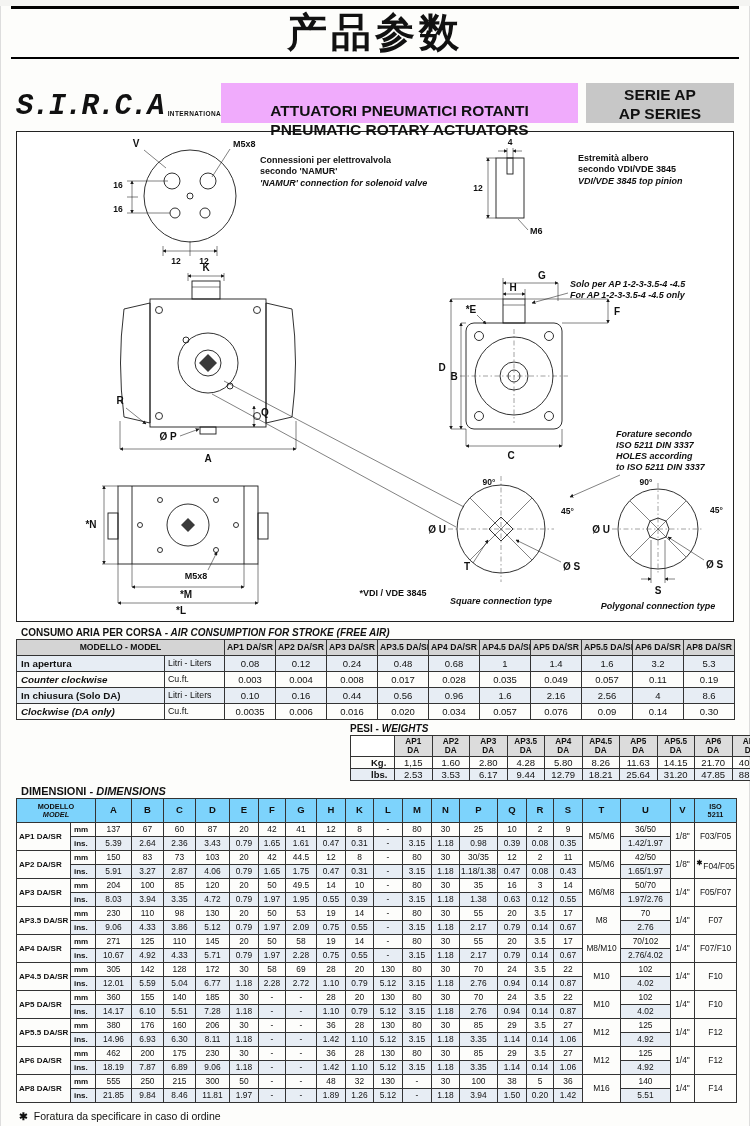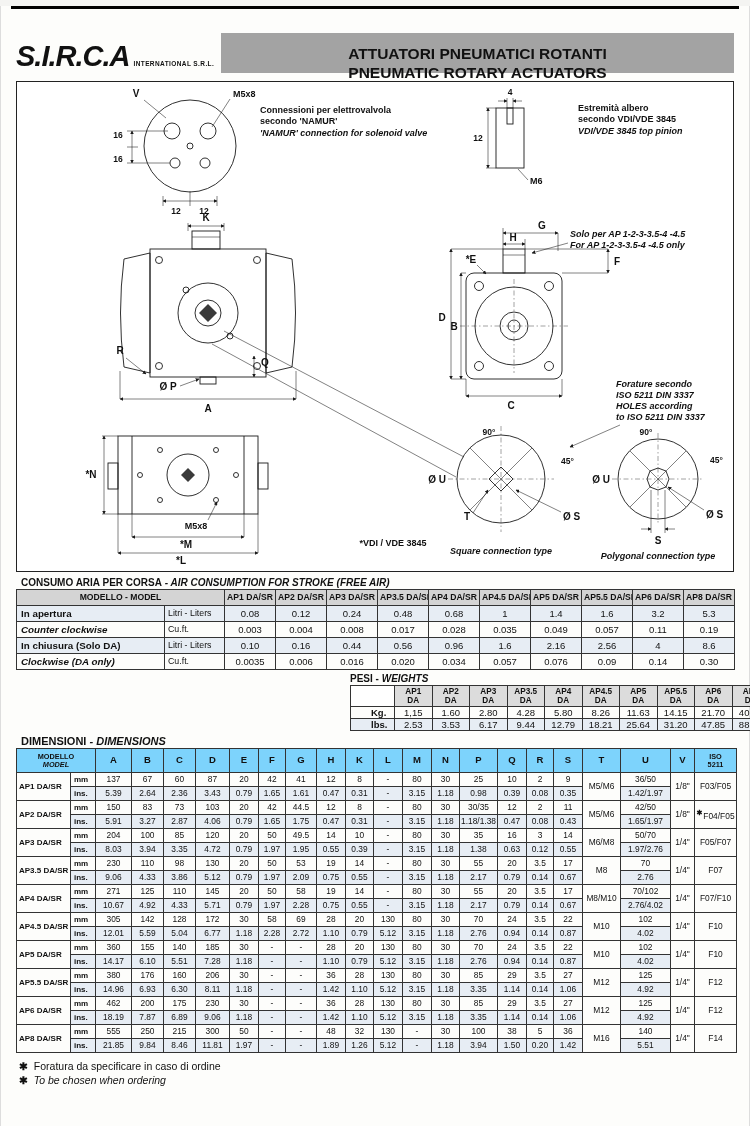--- a/index.html
+++ b/index.html
@@ -7,23 +7,23 @@
   body{background:#f4f4f2;font-family:"Liberation Sans",sans-serif;color:#111;overflow:hidden}
   .page{width:750px;height:1126px;background:#fdfdfb;border-left:1px solid #ddd;border-right:1px solid #ddd;position:relative}
 
   
   .rule-top{border-top:3px solid #000;margin:6px 10px 0}
   .h1{text-align:center;font-size:40px;font-weight:800;letter-spacing:4px;line-height:1.15;margin:0 10px;border-bottom:2px solid #000;padding-bottom:2px}
 
   
   .band{display:flex;align-items:stretch;margin:24px 15px 8px;height:40px}
   .logo{width:205px;display:flex;align-items:flex-end;gap:4px;padding-bottom:2px}
-  .logo-main{font-family:Liberation Sans, sans-serif;font-style:italic;font-weight:bold;font-size:29px;line-height:1;letter-spacing:-1px}
+  .logo-main{font-family:Liberation Mono, monospace;font-style:italic;font-weight:bold;font-size:29px;line-height:1;letter-spacing:-1px}
   .logo-sub{font-size:6.5px;font-weight:bold;letter-spacing:.4px;padding-bottom:4px;white-space:nowrap}
-  .band-title{flex:1;background:#a3a3a3;text-align:center;font-weight:bold;font-size:15.5px;line-height:1.22;padding-top:12px}
+  .band-title{flex:1;background:#f0abfc;text-align:center;font-weight:bold;font-size:15.5px;line-height:1.22;padding-top:19px}
   .band-series{width:148px;margin-left:8px;background:#c7c7c7;text-align:center;font-weight:bold;font-size:15.5px;line-height:1.22;padding-top:3px}
 
   
   .drawingbox{margin:0 15px;border:1px solid #222;height:491px;background:#fff;padding:1px}
   svg{display:block}
   .ln{stroke:#1a1a1a;stroke-width:.9;fill:none}
   .thin{stroke:#1a1a1a;stroke-width:.55;fill:none}
   .dash{stroke:#555;stroke-width:.55;fill:none;stroke-dasharray:5 2.5 1.5 2.5}
   .fillshape{fill:#3a3a3a;stroke:none}
   svg text{fill:#101010;font-family:"Liberation Sans",sans-serif}
@@ -75,29 +75,34 @@
   .fn{line-height:1.35}
   .fn .star{font-weight:bold;margin-right:6px}
   .fn.ital .txt{font-style:italic}
 </style>
 </head>
 <body>
 
 <div class="page">
 
   <div class="rule-top"></div>
+  <div class="h1">产品参数</div>
 
   <div class="band">
     <div class="logo">
       <span class="logo-main">S.I.R.C.A</span>
       <span class="logo-sub">INTERNATIONAL S.R.L.</span>
     </div>
     <div class="band-title">
       <div>ATTUATORI PNEUMATICI ROTANTI</div>
       <div>PNEUMATIC ROTARY ACTUATORS</div>
+    </div>
+    <div class="band-series">
+      <div>SERIE AP</div>
+      <div>AP SERIES</div>
     </div>
   </div>
 
   <div class="drawingbox">
     <svg width="716" height="487" viewBox="0 0 716 487">
       <defs>
         <marker id="arr" viewBox="0 0 8 8" refX="7" refY="4" markerWidth="7" markerHeight="7" orient="auto-start-reverse">
           <path d="M0,0 L8,4 L0,8 Z" fill="#1a1a1a"></path>
         </marker>
       </defs>

